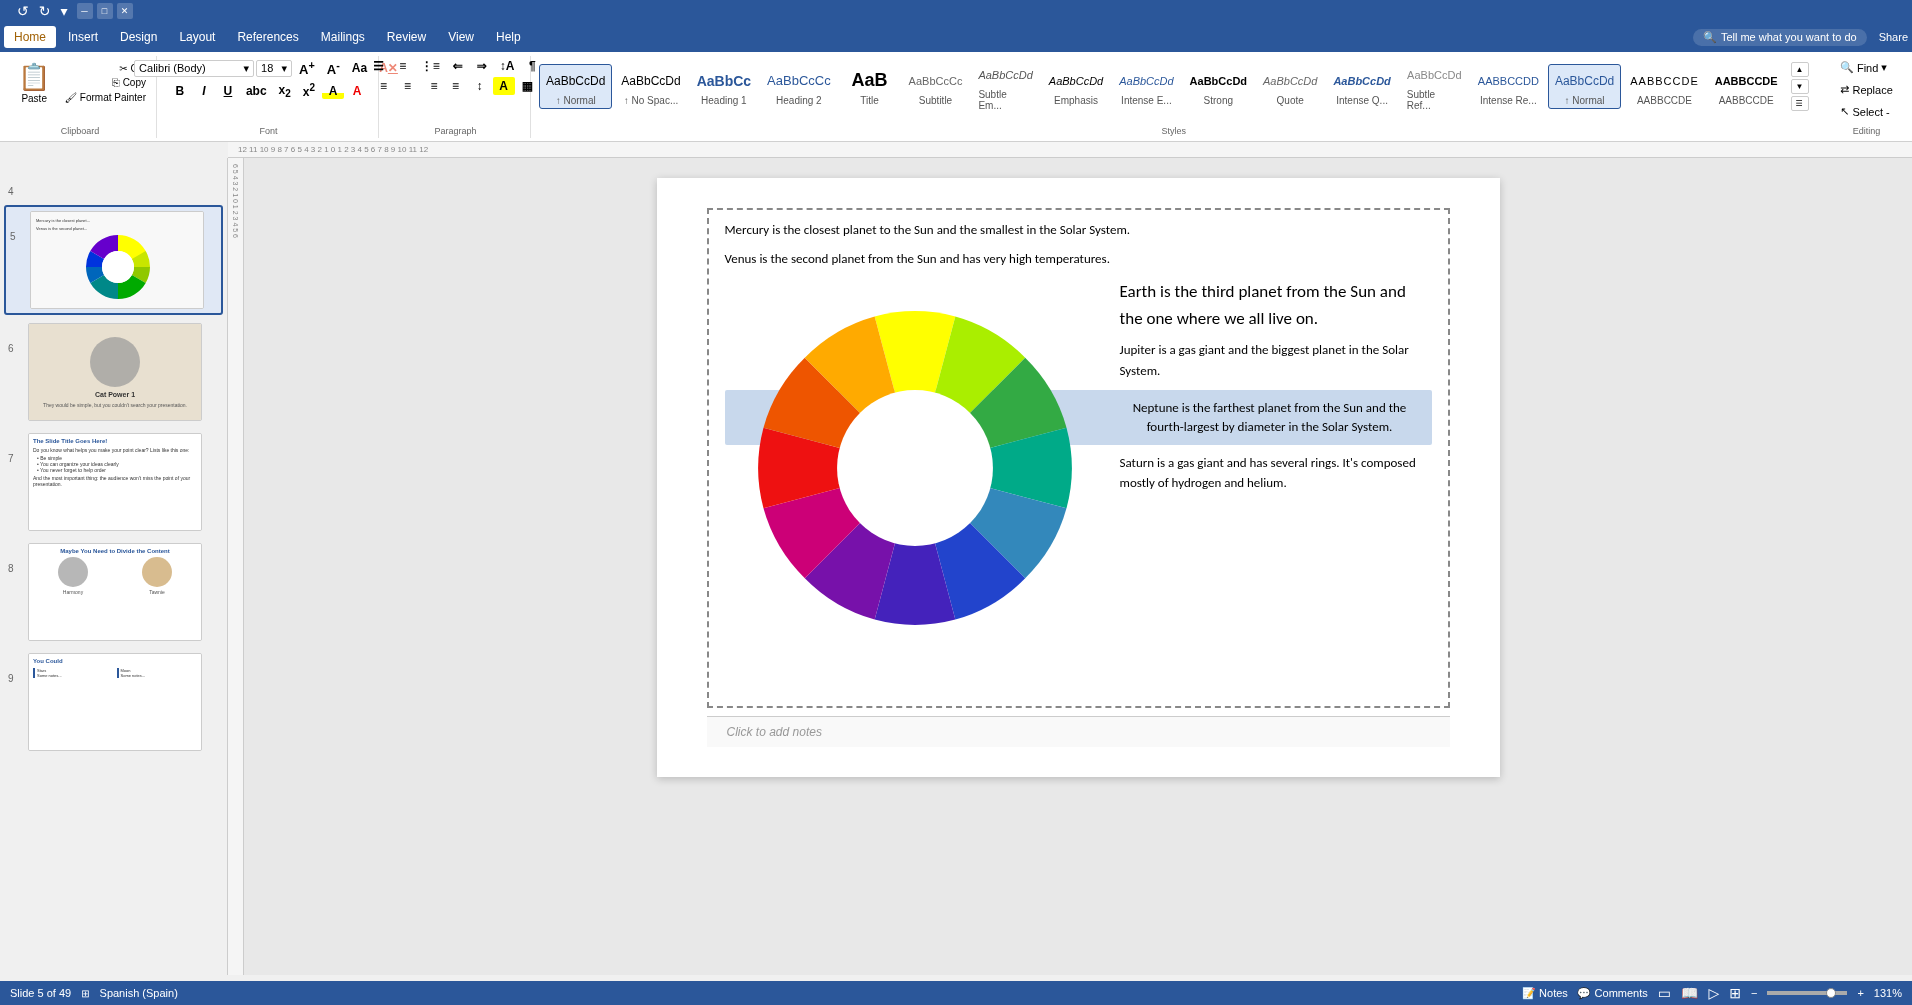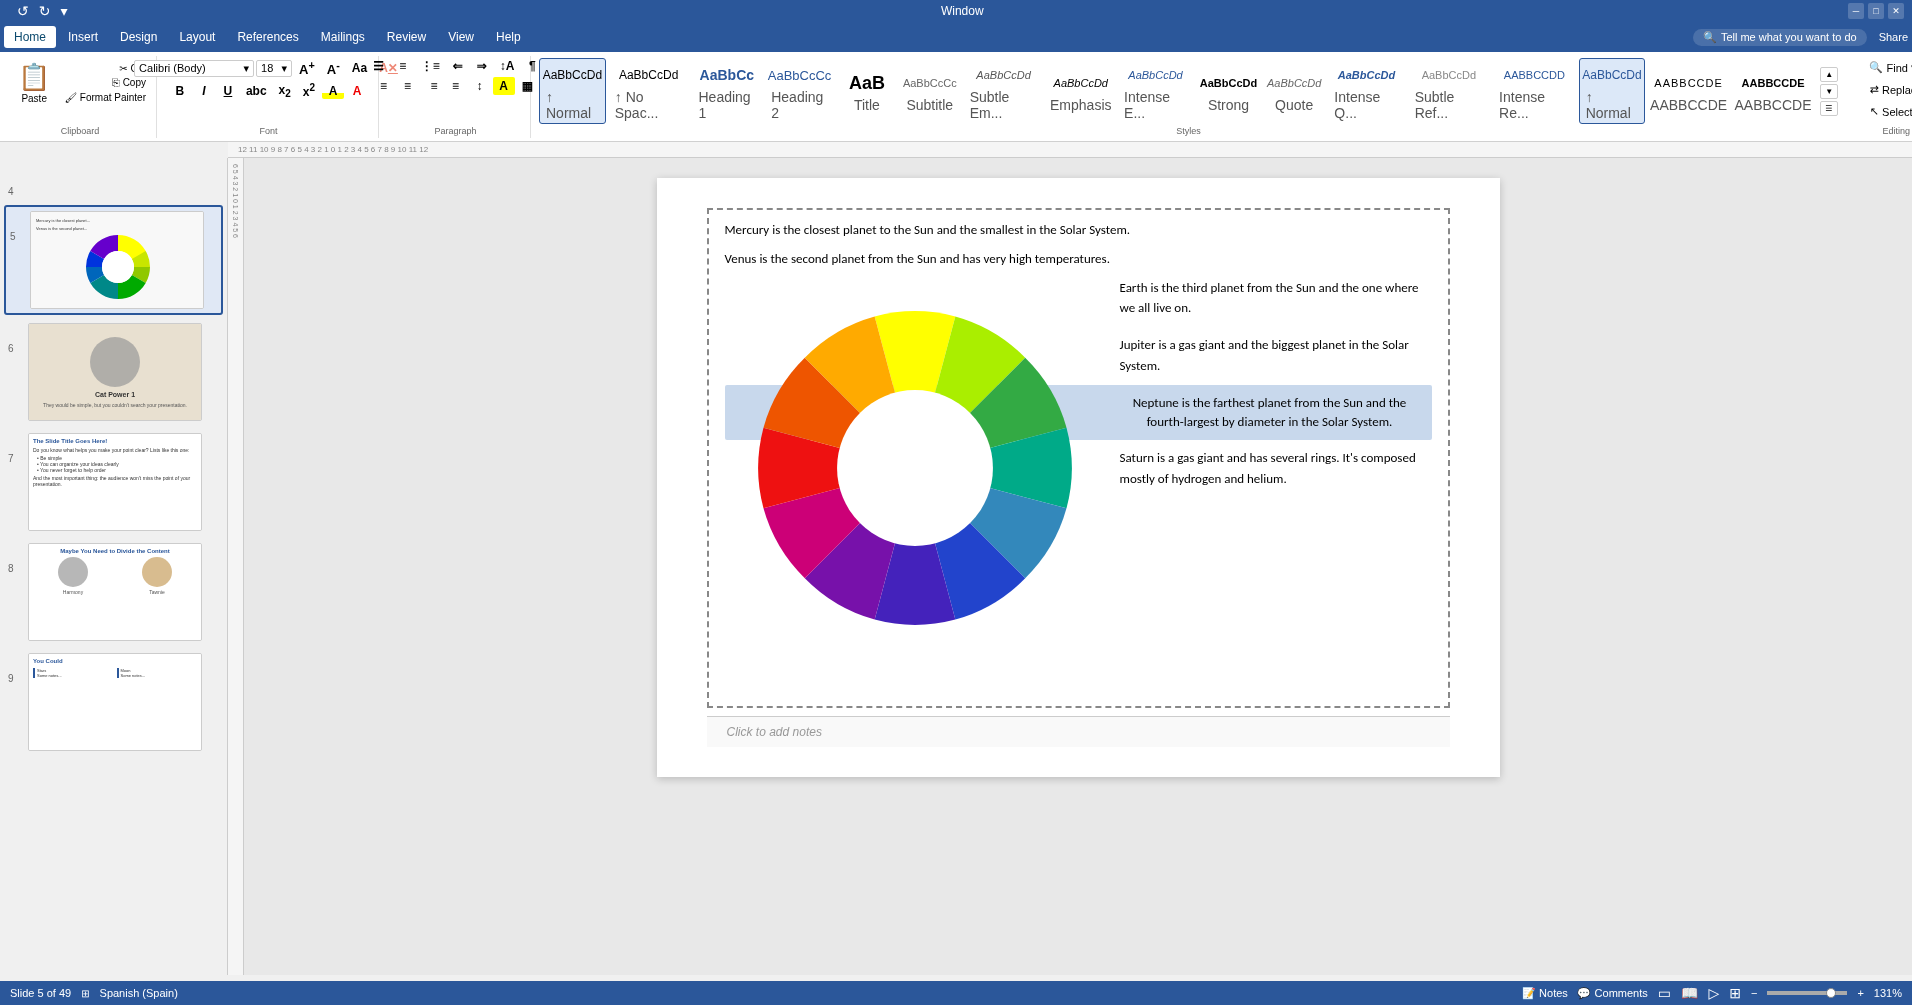--- a/index.html
+++ b/index.html
@@ -30,21 +30,21 @@
     }
     .menu-item {
       color: white;
       padding: 4px 10px;
       border-radius: 3px;
       cursor: pointer;
       font-size: 12px;
       white-space: nowrap;
     }
     .menu-item:hover, .menu-item.active { background: #1e4078; }
-    .menu-item.active { background: white; color: #0c4a6e; }
+    .menu-item.active { background: white; color: #a16207; }
     #tell-me {
       margin-left: auto;
       display: flex;
       align-items: center;
       background: rgba(255,255,255,0.15);
       border-radius: 12px;
       padding: 2px 10px;
       color: white;
       font-size: 11px;
       gap: 4px;
@@ -130,21 +130,21 @@
       flex-direction: column;
       align-items: center;
       padding: 2px 6px;
       border-radius: 3px;
       cursor: pointer;
       min-width: 60px;
       border: 1px solid transparent;
     }
     .style-item.active { background: #dce8f8; border-color: #2b579a; }
     .style-preview { font-size: 13px; height: 28px; display: flex; align-items: center; }
-    .style-label { font-size: 14px; color: #555; }
+    .style-label { font-size: 10px; color: #555; }
 
     
     .editing-btn {
       display: flex;
       align-items: center;
       gap: 3px;
       padding: 3px 6px;
       border-radius: 3px;
       cursor: pointer;
       font-size: 11px;
@@ -269,21 +269,20 @@
   </style>
 </head>
 <body>
 
 <div id="title-bar">
   <div id="qat">
     <span class="qat-btn">↺</span>
     <span class="qat-btn">↻</span>
     <span class="qat-btn">▾</span>
   </div>
-  <div class="title">Window</div>
   <div class="win-controls">
     <div class="win-btn">─</div>
     <div class="win-btn">□</div>
     <div class="win-btn">✕</div>
   </div>
 </div>
 
 <div id="menu-bar">
   <div class="menu-item active">Home</div>
   <div class="menu-item">Insert</div>
@@ -615,21 +614,21 @@
                 <path d="M0,0 L155.5,41.4 A160,160 0 0,1 113.1,113.1 Z" fill="#3388bb"></path>
                 <path d="M0,0 L113.1,113.1 A160,160 0 0,1 41.4,155.5 Z" fill="#2244cc"></path>
                 <path d="M0,0 L41.4,155.5 A160,160 0 0,1 -41.4,155.5 Z" fill="#4422bb"></path>
                 <path d="M0,0 L-41.4,155.5 A160,160 0 0,1 -113.1,113.1 Z" fill="#7711aa"></path>
                 <path d="M0,0 L-113.1,113.1 A160,160 0 0,1 -155.5,41.4 Z" fill="#cc0077"></path>
                 <path d="M0,0 L-155.5,41.4 A160,160 0 0,1 -155.5,-41.4 Z" fill="#ee1111"></path>
                 <path d="M0,0 L-155.5,-41.4 A160,160 0 0,1 -113.1,-113.1 Z" fill="#ee5500"></path>
                 <path d="M0,0 L-113.1,-113.1 A160,160 0 0,1 -41.4,-155.5 Z" fill="#ffaa00"></path>
                 <circle cx="0" cy="0" r="80" fill="white"></circle>
               </svg></div>
-            <p style="font-size: 13px; font-family: Calibri, Arial, sans-serif; line-height: 1.6; margin-bottom: 16px;">Earth is the third planet from the Sun and the one where we all live on.</p>
+            <p style="font-size: 17px; font-family: Calibri, Arial, sans-serif; line-height: 1.6; margin-bottom: 8px;">Earth is the third planet from the Sun and the one where we all live on.</p>
             <p style="font-size: 13px; font-family: Calibri, Arial, sans-serif; line-height: 1.6; margin-bottom: 8px;">Jupiter is a gas giant and the biggest planet in the Solar System.</p>
             <div style="background: rgb(200, 216, 236); padding: 8px 12px; font-size: 13px; font-family: Calibri, Arial, sans-serif; text-align: center; line-height: 1.5; margin-bottom: 8px; border-radius: 2px;">Neptune is the farthest planet from the Sun and the fourth-largest by diameter in the Solar System.</div>
             <p style="font-size: 13px; font-family: Calibri, Arial, sans-serif; line-height: 1.6; margin-bottom: 8px;">Saturn is a gas giant and has several rings. It's composed mostly of hydrogen and helium.</p>
             <div style="clear: both;"></div>
           </div>
           <div style="margin-top: 8px; background: rgb(249, 249, 249); border-top: 1px solid rgb(204, 204, 204); padding: 8px 20px; color: rgb(153, 153, 153); font-size: 12px; font-style: italic;">Click to add notes</div>
         </div>
     </div>
   </div>
 </div>

